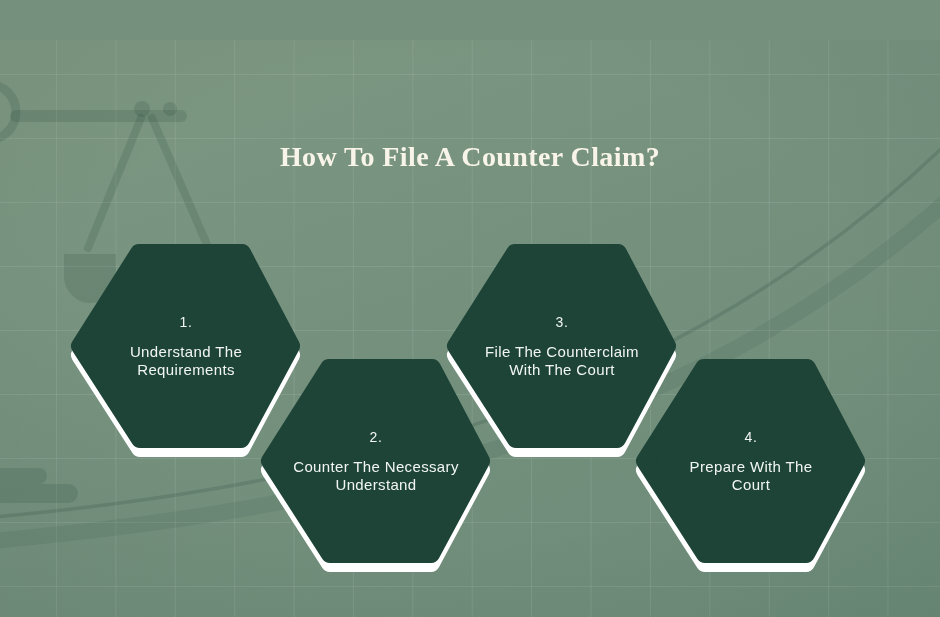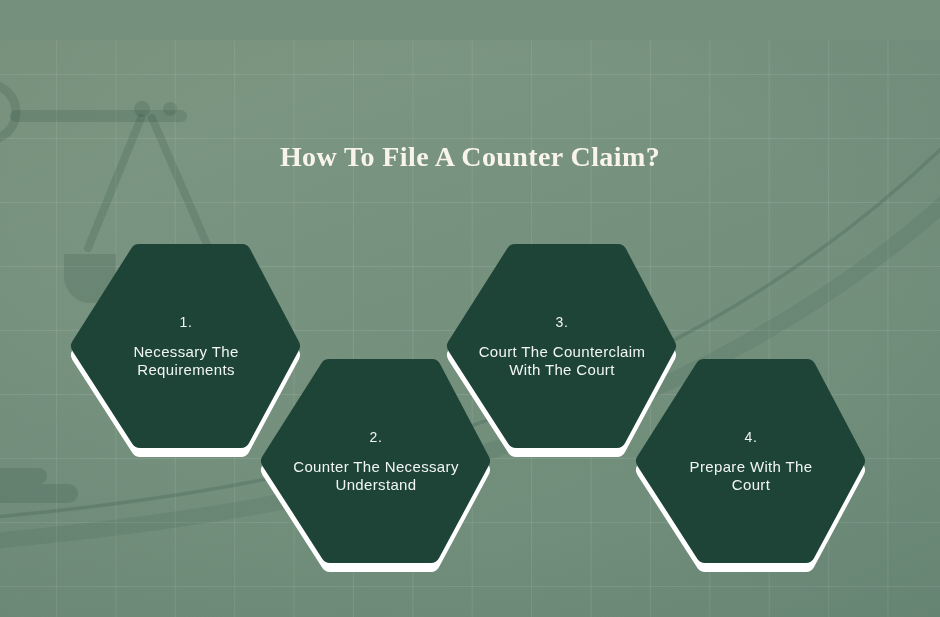--- a/index.html
+++ b/index.html
@@ -83,21 +83,21 @@
   </div>
 
   <div class="hex hex1">
     <svg width="234" height="218" viewBox="0 0 234 218">
       <polygon points="11,102 70,9 173,9 222,102 172,195 71,195" transform="translate(0,9)" stroke-width="18" stroke-linejoin="round" fill="#FFFFFF" stroke="#FFFFFF"></polygon>
       <polygon points="11,102 70,9 173,9 222,102 172,195 71,195" stroke-width="18" stroke-linejoin="round" fill="#1E4438" stroke="#1E4438"></polygon>
     </svg>
     <div class="content">
       <div class="step-number">1.</div>
       <div class="step-label">
-        <span>Necessary The</span>
+        <span>Understand The</span>
         <span>Requirements</span>
       </div>
     </div>
   </div>
 
   <div class="hex hex2">
     <svg width="234" height="218" viewBox="0 0 234 218">
       <polygon points="11,102 70,9 173,9 222,102 172,195 71,195" transform="translate(0,9)" stroke-width="18" stroke-linejoin="round" fill="#FFFFFF" stroke="#FFFFFF"></polygon>
       <polygon points="11,102 70,9 173,9 222,102 172,195 71,195" stroke-width="18" stroke-linejoin="round" fill="#1E4438" stroke="#1E4438"></polygon>
     </svg>
@@ -111,21 +111,21 @@
   </div>
 
   <div class="hex hex3">
     <svg width="234" height="218" viewBox="0 0 234 218">
       <polygon points="11,102 70,9 173,9 222,102 172,195 71,195" transform="translate(0,9)" stroke-width="18" stroke-linejoin="round" fill="#FFFFFF" stroke="#FFFFFF"></polygon>
       <polygon points="11,102 70,9 173,9 222,102 172,195 71,195" stroke-width="18" stroke-linejoin="round" fill="#1E4438" stroke="#1E4438"></polygon>
     </svg>
     <div class="content">
       <div class="step-number">3.</div>
       <div class="step-label">
-        <span>Court The Counterclaim</span>
+        <span>File The Counterclaim</span>
         <span>With The Court</span>
       </div>
     </div>
   </div>
 
   <div class="hex hex4">
     <svg width="234" height="218" viewBox="0 0 234 218">
       <polygon points="11,102 70,9 173,9 222,102 172,195 71,195" transform="translate(0,9)" stroke-width="18" stroke-linejoin="round" fill="#FFFFFF" stroke="#FFFFFF"></polygon>
       <polygon points="11,102 70,9 173,9 222,102 172,195 71,195" stroke-width="18" stroke-linejoin="round" fill="#1E4438" stroke="#1E4438"></polygon>
     </svg>

